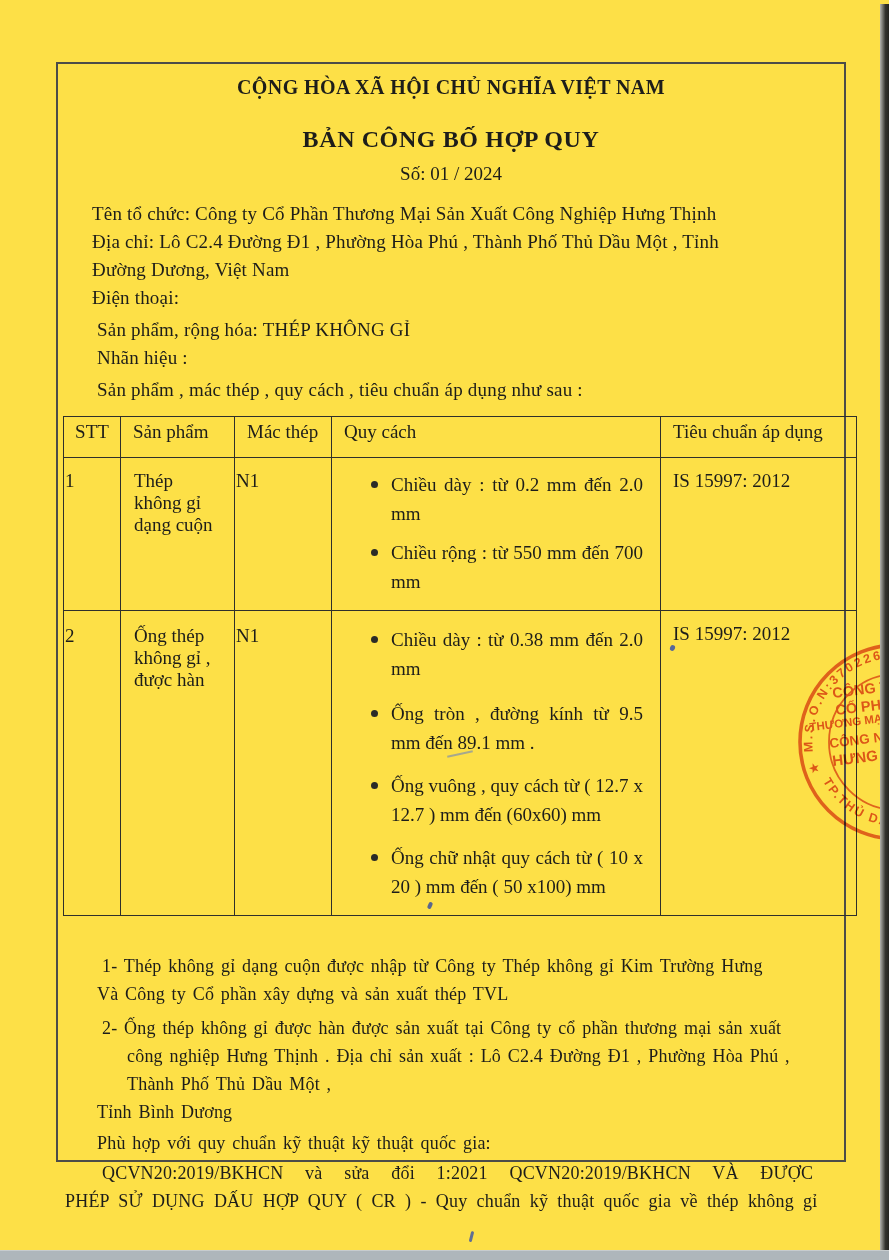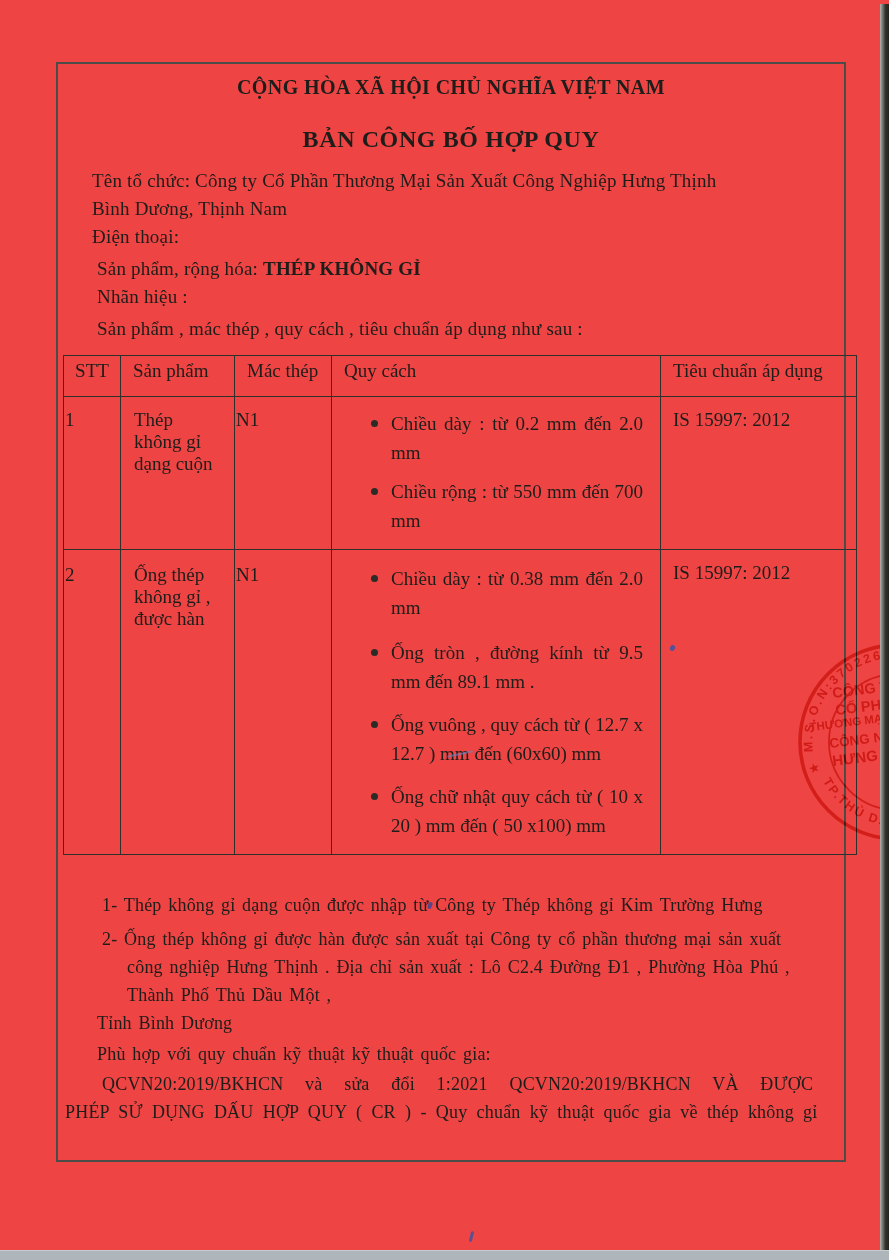--- a/index.html
+++ b/index.html
@@ -1,34 +1,34 @@
 <!DOCTYPE html>
 <html><head>
 <meta charset="utf-8">
 <style>
   html,body{margin:0;padding:0;background:#e9e9e6;}
   .sheet{
     position:relative;width:889px;height:1260px;overflow:hidden;
-    background:#ef4444;color:#1d1d1a;
+    background:#fde047;color:#1d1d1a;
     font-family:"Liberation Serif","DejaVu Serif",serif;
   }
   .border-box{
     position:absolute;left:56px;top:62px;width:790px;height:1100px;
     border:2px solid #4c4c48;box-sizing:border-box;padding-top:10px;
   }
   .h-national{text-align:center;font-weight:bold;font-size:20px;letter-spacing:.4px;line-height:26px;}
   .h-motto{text-align:center;font-weight:bold;font-size:18px;line-height:26px;margin-top:1px;}
   .h-motto .ul{border-bottom:2.5px solid #262622;padding:0 8px 2px 18px;}
   .h-motto .tail{margin-left:4px;}
   .h-title{text-align:center;font-weight:bold;font-size:24px;letter-spacing:.6px;margin-top:24px;line-height:30px;}
   .h-num{text-align:center;font-size:19px;margin-top:7px;line-height:26px;}
   .p{font-size:19px;line-height:28px;margin-left:34px;letter-spacing:.2px;}
   .first{margin-top:13px;}
   .p2{margin-left:39px;}
-  .bold{font-weight:bold;}
+  .bold{font-weight:normal;}
   table.products{
     border-collapse:collapse;table-layout:fixed;width:781px;
     margin:12px 0 0 5px;font-size:19px;
   }
   table.products th,table.products td{
     border:1.6px solid #2f2f2b;vertical-align:top;font-weight:normal;
     text-align:left;box-sizing:border-box;
   }
   th.c1{width:57px;}th.c2{width:114px;}th.c3{width:97px;}th.c4{width:329px;}th.c5{width:196px;}
   thead th{height:41px;vertical-align:middle;padding:4px 12px;}
@@ -70,23 +70,25 @@
 </head>
 <body>
 
 <div class="sheet">
 
   <div class="border-box">
 
     <div class="h-national">CỘNG HÒA XÃ HỘI CHỦ NGHĨA VIỆT NAM</div>
 
     <div class="h-title">BẢN CÔNG BỐ HỢP QUY</div>
+    <div class="h-num">Số: 01 / 2024</div>
 
     <div class="p first">Tên tổ chức: Công ty Cổ Phần Thương Mại Sản Xuất Công Nghiệp Hưng Thịnh</div>
-    <div class="p">Bình Dương, Thịnh Nam</div>
+    <div class="p">Địa chỉ: Lô C2.4 Đường Đ1 , Phường Hòa Phú , Thành Phố Thủ Dầu Một , Tỉnh</div>
+    <div class="p">Đường Dương, Việt Nam</div>
     <div class="p">Điện thoại:</div>
     <div class="p p2" style="margin-top:4px;"><span>Sản phẩm, rộng hóa: </span><span class="bold">THÉP KHÔNG GỈ</span></div>
     <div class="p p2">Nhãn hiệu :</div>
     <div class="p p2" style="margin-top:4px;">Sản phẩm , mác thép , quy cách , tiêu chuẩn áp dụng như sau :</div>
 
     <table class="products">
       <thead>
         <tr>
           <th class="c1">STT</th>
           <th class="c2">Sản phẩm</th>
@@ -133,20 +135,21 @@
                 <span class="dot"></span>
                 <span class="txt">Ống chữ nhật quy cách từ ( 10 x 20 ) mm đến ( 50 x100) mm</span>
               </div>
           </td>
           <td class="cell-tc">IS 15997: 2012</td>
         </tr>
       </tbody>
     </table>
 
     <div class="note n1a">1-  Thép không gỉ dạng cuộn được nhập từ Công ty Thép không gỉ Kim Trường Hưng</div>
+    <div class="note n1b">Và Công ty Cổ phần xây dựng và sản xuất thép TVL</div>
     <div class="note n2a">2-  Ống thép không gỉ được hàn được sản xuất tại Công ty cổ phần thương mại sản xuất</div>
     <div class="note n2b">công nghiệp Hưng Thịnh . Địa chỉ sản xuất : Lô C2.4 Đường Đ1 , Phường Hòa Phú ,</div>
     <div class="note n2c">Thành Phố Thủ Dầu Một ,</div>
     <div class="note prov">Tỉnh Bình Dương</div>
     <div class="note conf">Phù hợp với quy chuẩn kỹ thuật kỹ thuật quốc gia:</div>
     <div class="note qcvn1">QCVN20:2019/BKHCN và sửa đổi 1:2021 QCVN20:2019/BKHCN VÀ ĐƯỢC</div>
     <div class="note qcvn2">PHÉP SỬ DỤNG DẤU HỢP QUY ( CR ) -  Quy chuẩn kỹ thuật quốc gia về thép không gỉ</div>
 
   </div>
 

